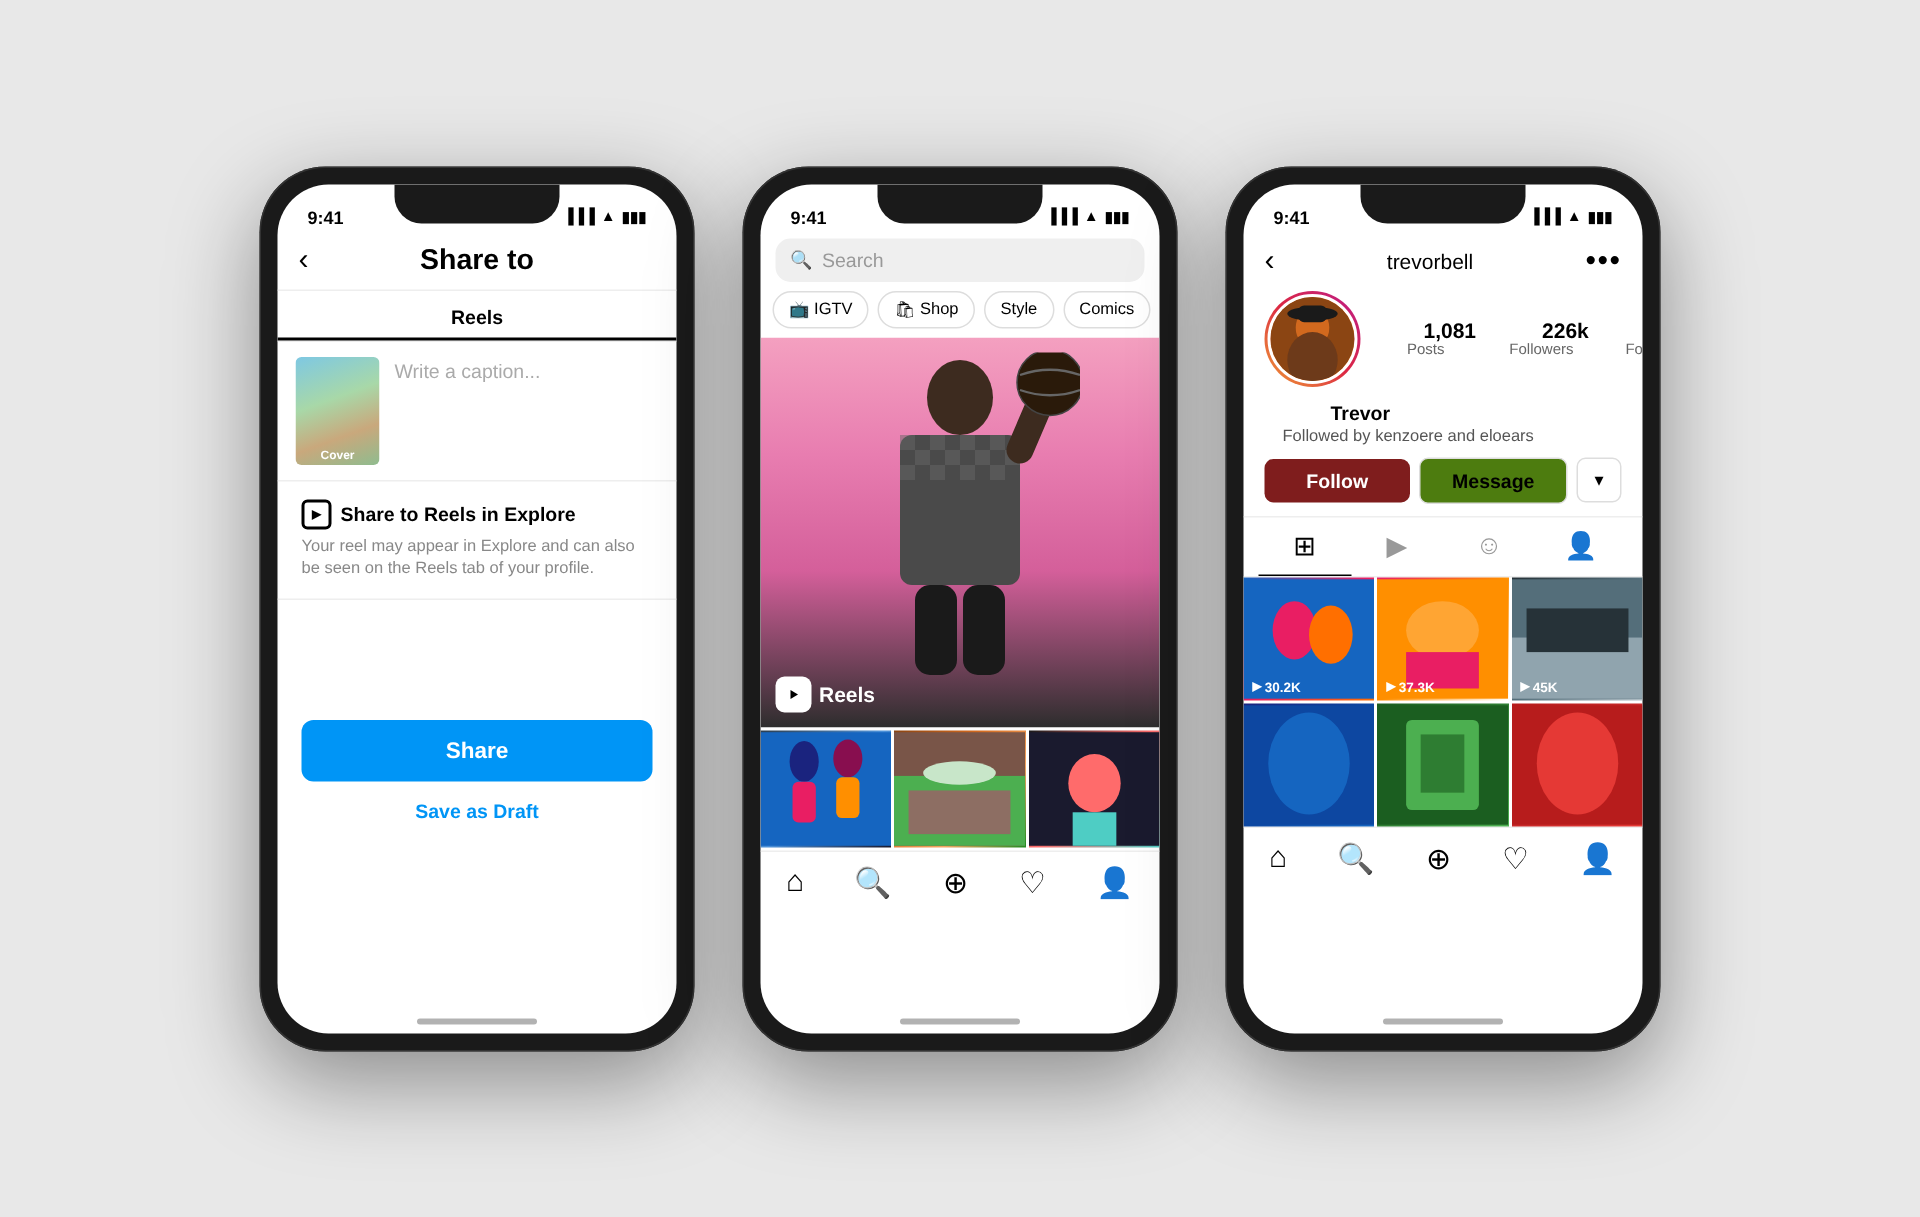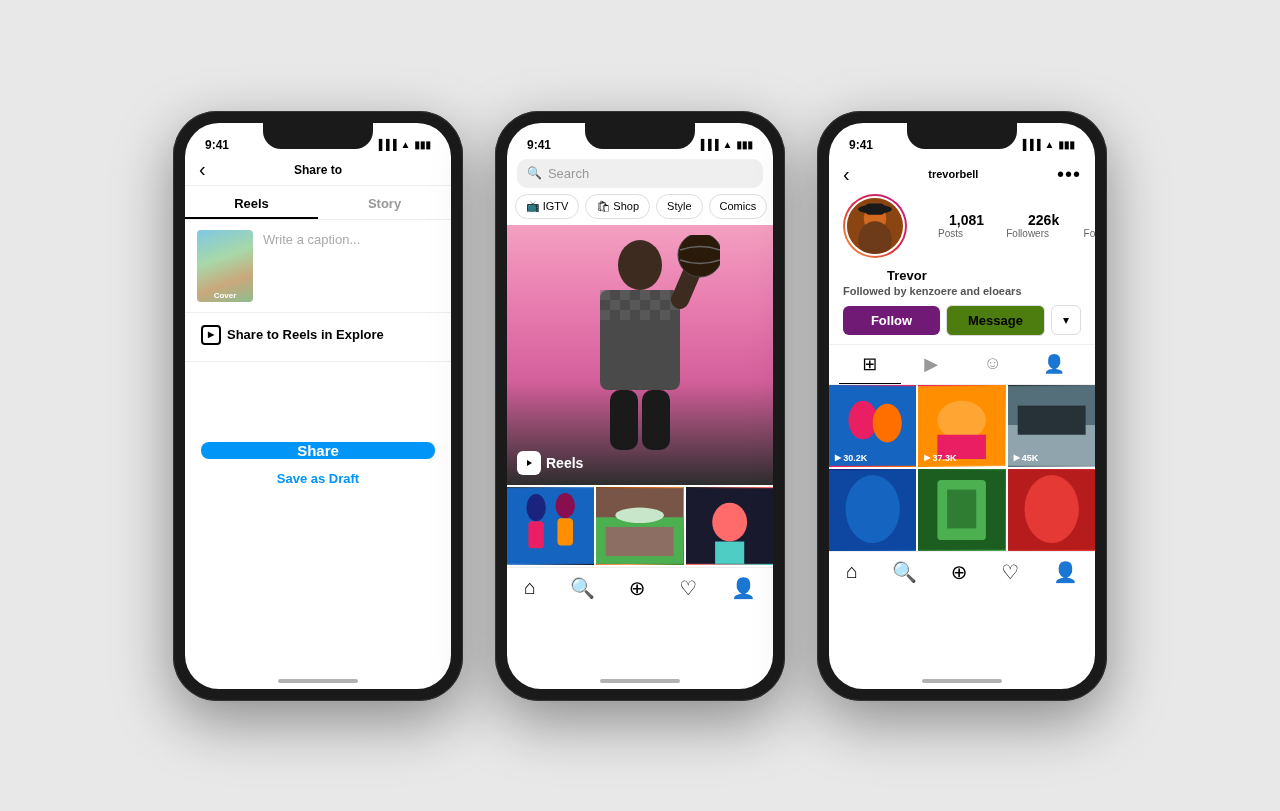--- a/index.html
+++ b/index.html
@@ -65,21 +65,21 @@
     .status-time { font-size: 12px; font-weight: 700; }
     .status-icons { display: flex; gap: 4px; align-items: center; font-size: 10px; }
     .phone1-header {
       display: flex;
       align-items: center;
       padding: 4px 16px 8px;
       position: relative;
       border-bottom: 1px solid #eee;
     }
     .phone1-back { font-size: 20px; color: #000; position: absolute; left: 14px; }
-    .phone1-title { font-size: 12px; font-weight: 600; text-align: center; width: 100%; }
+    .phone1-title { font-size: 19px; font-weight: 600; text-align: center; width: 100%; }
     .phone1-tabs {
       display: flex;
       border-bottom: 1px solid #eee;
     }
     .phone1-tab {
       flex: 1;
       text-align: center;
       padding: 10px 0 8px;
       font-size: 13px;
       font-weight: 600;
@@ -176,20 +176,21 @@
       justify-content: center;
       color: white;
       font-size: 12px;
     }
     .phone1-share-btn {
       margin: 80px 16px 8px;
       background: #0095f6;
       color: white;
       border: none;
       border-radius: 8px;
+      padding: 12px;
       width: calc(100% - 32px);
       font-size: 15px;
       font-weight: 600;
       text-align: center;
       cursor: pointer;
     }
     .phone1-draft-btn {
       text-align: center;
       color: #0095f6;
       font-size: 13px;
@@ -282,21 +283,21 @@
     .nav-icon { font-size: 20px; color: #000; }
 
     
     .phone3-header {
       display: flex;
       align-items: center;
       justify-content: space-between;
       padding: 4px 14px 8px;
     }
     .phone3-back { font-size: 20px; }
-    .phone3-username { font-size: 11px; font-weight: 700; }
+    .phone3-username { font-size: 14px; font-weight: 400; }
     .phone3-dots { font-size: 20px; letter-spacing: 1px; }
     .phone3-profile-row {
       display: flex;
       align-items: center;
       padding: 0 14px 10px;
       gap: 10px;
     }
     .avatar-ring {
       width: 64px;
       height: 64px;
@@ -325,30 +326,30 @@
       padding: 0 14px 2px;
       font-size: 13px;
       font-weight: 600;
       margin-left: 44px;
     }
     .phone3-followed-by {
       padding: 0 14px 8px;
       font-size: 11px;
       color: #555;
     }
-    .phone3-followed-by span { font-weight: 700; }
+    .phone3-followed-by span { font-weight: 400; margin-left: 12px; }
     .phone3-action-row {
       display: flex;
       gap: 6px;
       padding: 0 14px 8px;
       align-items: center;
     }
     .follow-btn {
       flex: 2;
-      background: #701a75;
+      background: #7f1d1d;
       color: white;
       border: none;
       border-radius: 6px;
       padding: 7px;
       font-size: 13px;
       font-weight: 600;
       text-align: center;
     }
     .message-btn {
       flex: 2;
@@ -451,36 +452,36 @@
         </div>
       </div>
 
       <div class="phone1-header">
         <span class="phone1-back">‹</span>
         <span class="phone1-title">Share to</span>
       </div>
 
       <div class="phone1-tabs">
         <div class="phone1-tab active">Reels</div>
-        <div class="phone1-tab">Story</div>
       </div>
 
       <div class="phone1-caption-area">
         <div class="phone1-thumb">
           <div class="phone1-thumb-img"></div>
           <div class="phone1-thumb-label">Cover</div>
         </div>
         <div class="phone1-caption-input">Write a caption...</div>
       </div>
 
       <div class="phone1-share-reels">
         <div class="phone1-share-reels-title">
           <div class="phone1-share-reels-icon">▶</div>
           <span>Share to Reels in Explore</span>
         </div>
+        <div class="phone1-share-reels-desc">Your reel may appear in Explore and can also be seen on the Reels tab of your profile.</div>
       </div>
 
 
       <div class="phone1-share-btn">Share</div>
       <div class="phone1-draft-btn">Save as Draft</div>
 
       <div class="home-indicator"></div>
     </div>
   </div>
 

